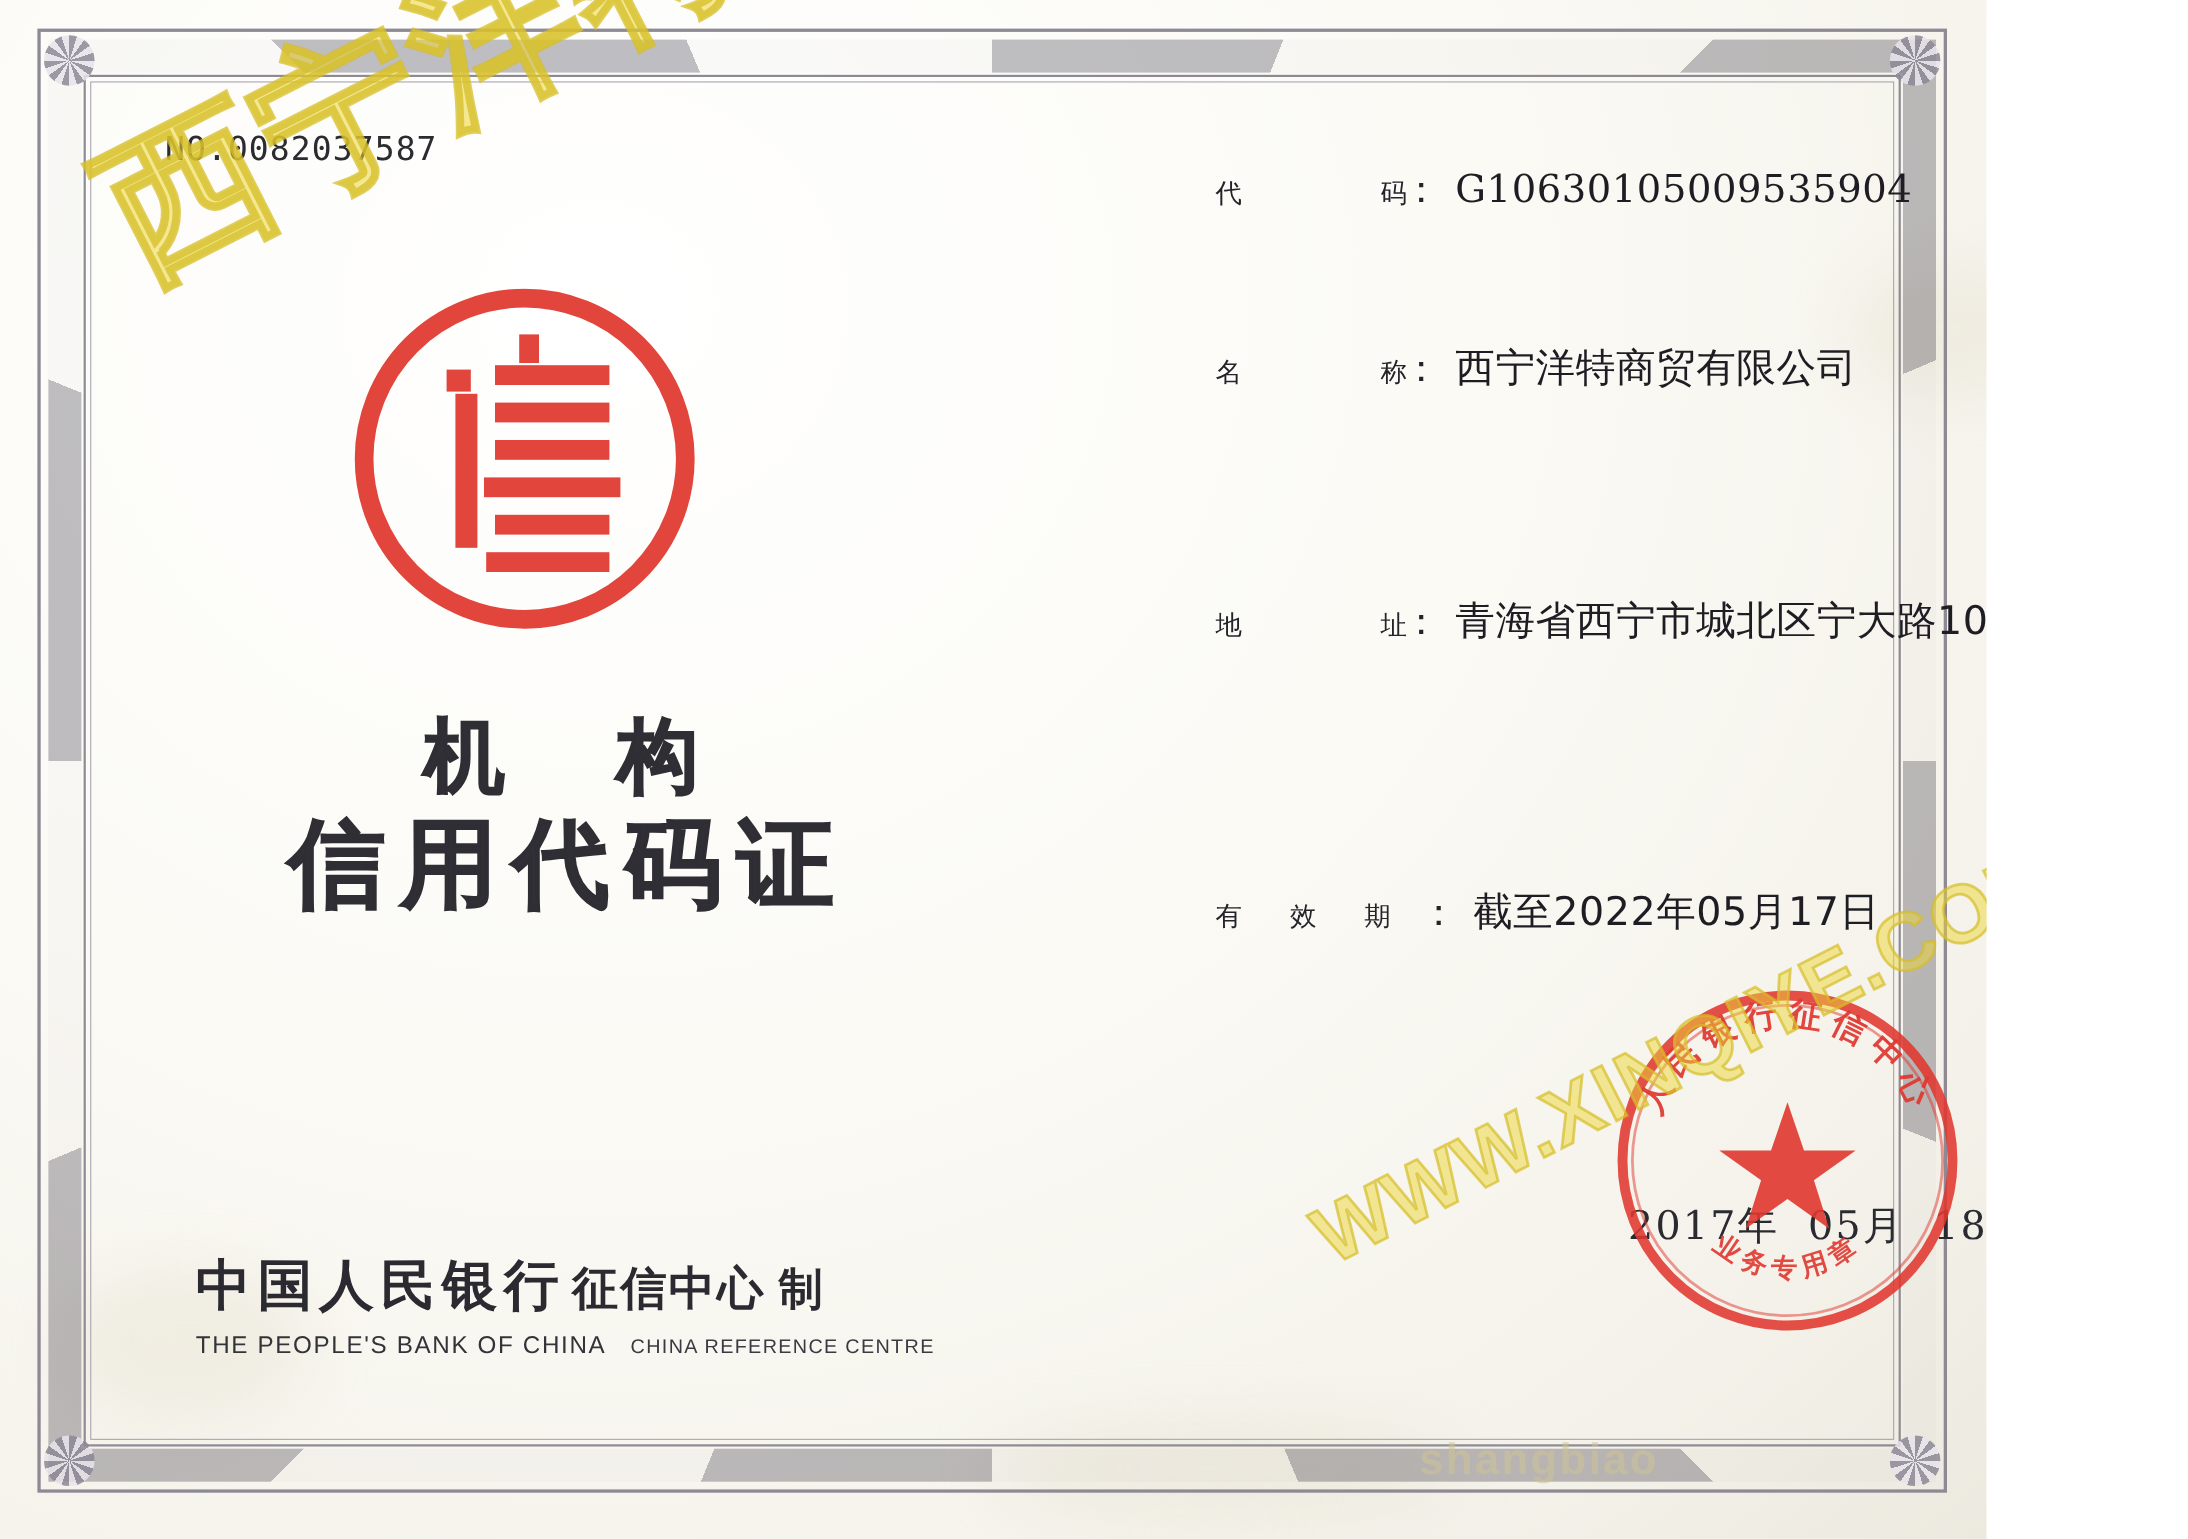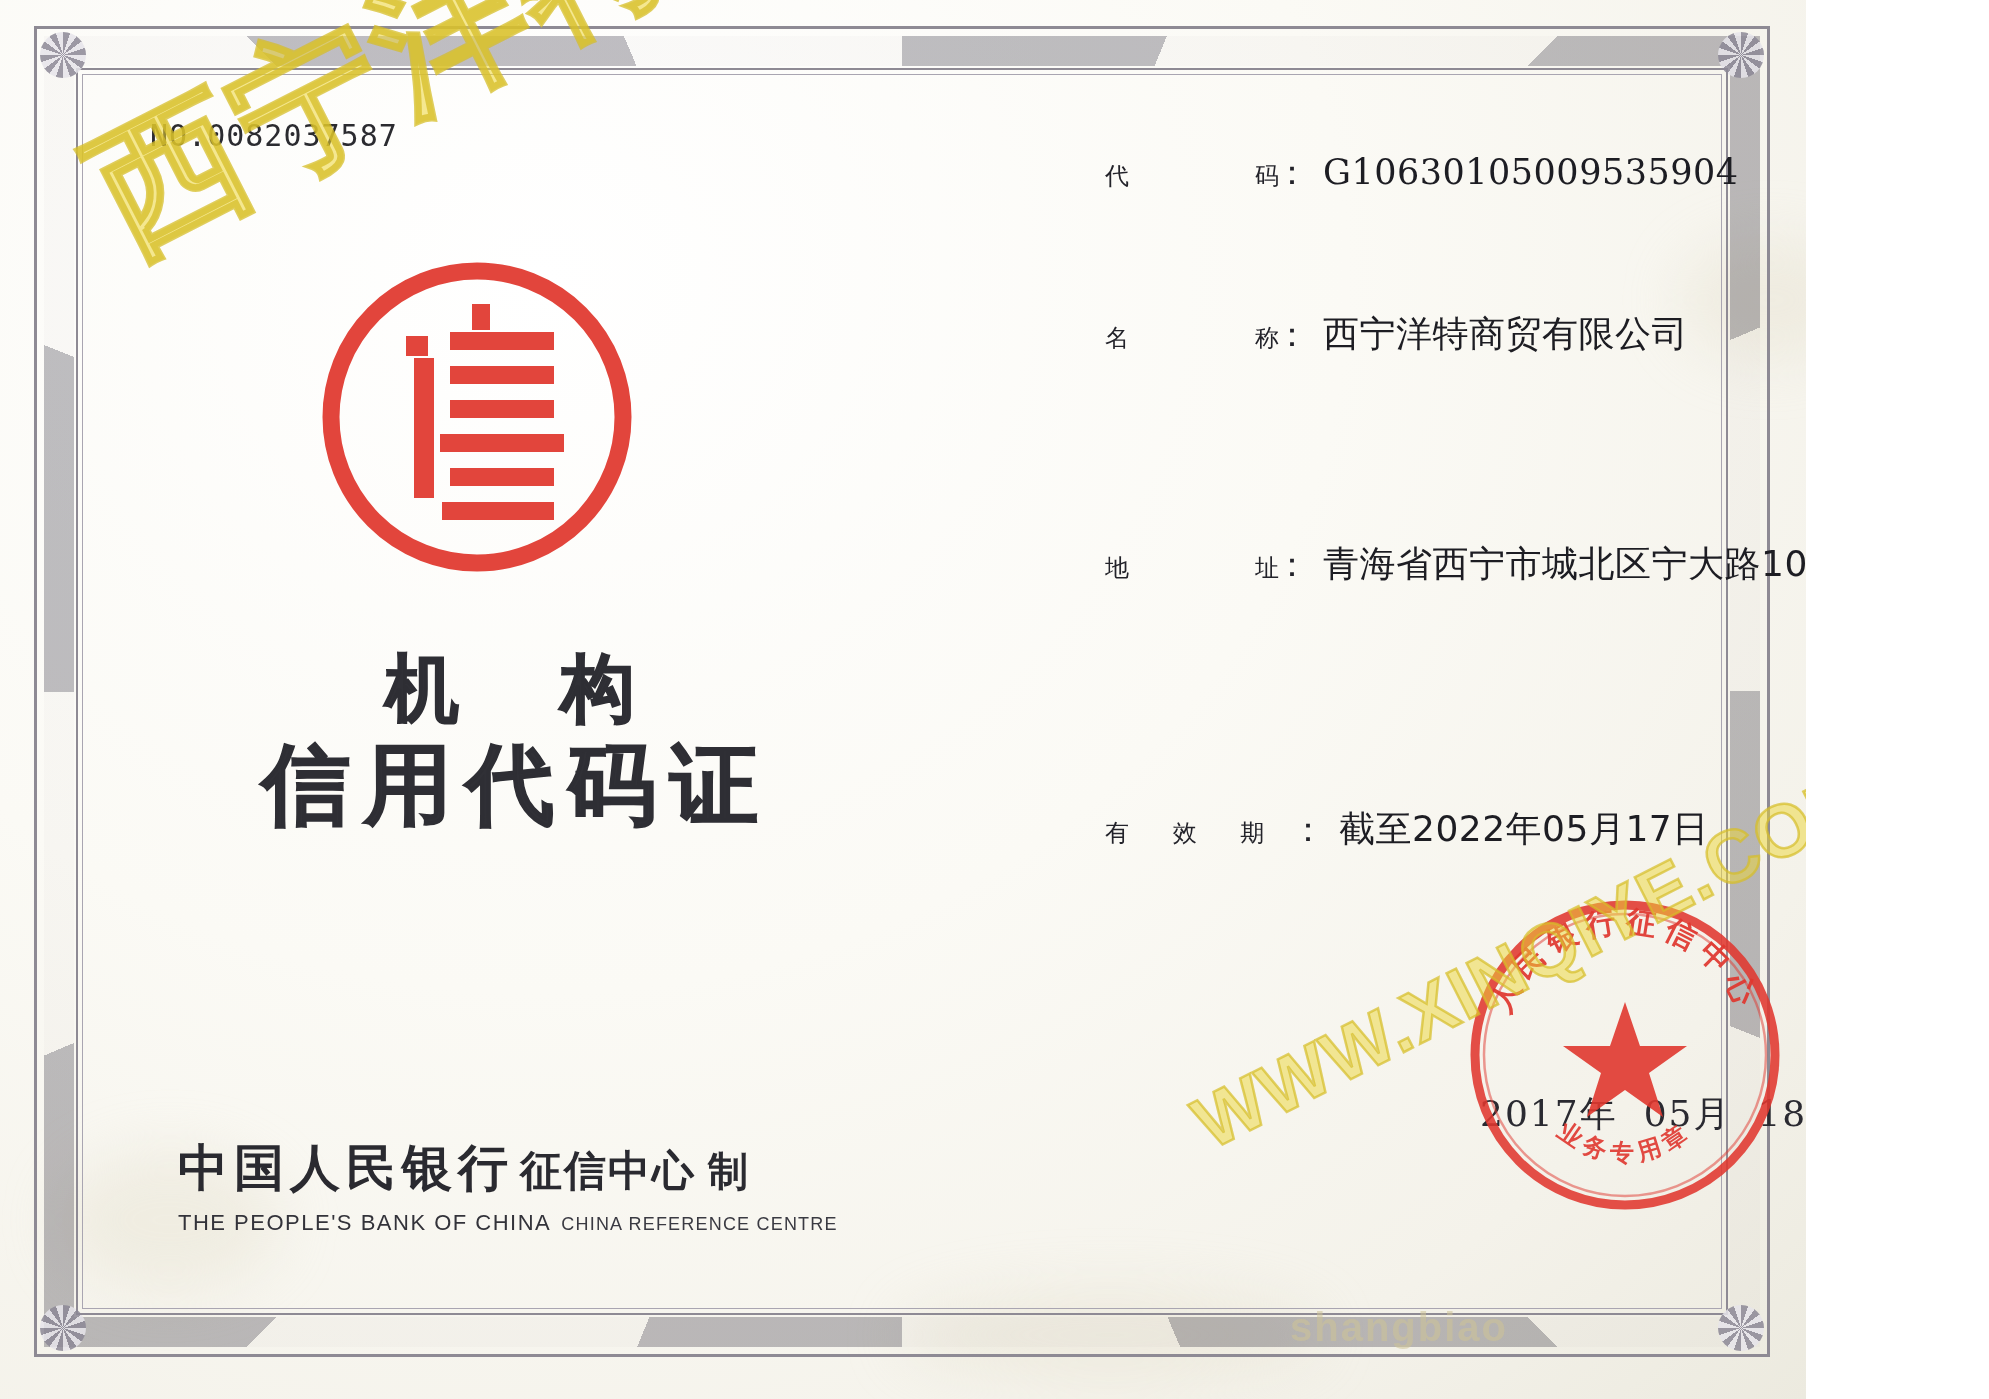--- a/index.html
+++ b/index.html
@@ -236,21 +236,21 @@
     display: flex;
     align-items: baseline;
   }
   .footer-cn .big { font-size: 50px; letter-spacing: 6px; }
   .footer-cn .mid { font-size: 42px; letter-spacing: 2px; margin-left: 6px;}
   .footer-cn .zhi { font-size: 40px; margin-left: 12px; font-weight: 700;}
   .footer-en {
     margin-top: 8px;
     display: flex;
     align-items: baseline;
-    gap: 10px;
+    gap: 22px;
     text-align: right;
   }
   .footer-en .en1 {
     font-family: "Liberation Sans", sans-serif;
     font-size: 22px;
     letter-spacing: 1.5px;
     color: #33333a;
   }
   .footer-en .en2 {
     font-family: "Liberation Sans", sans-serif;

